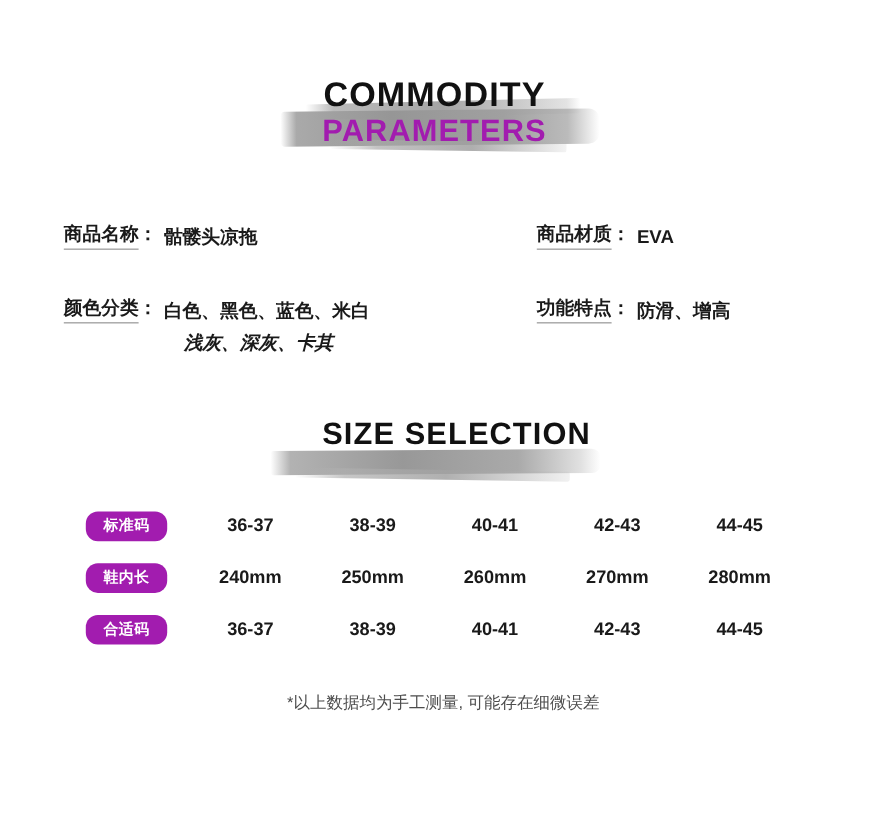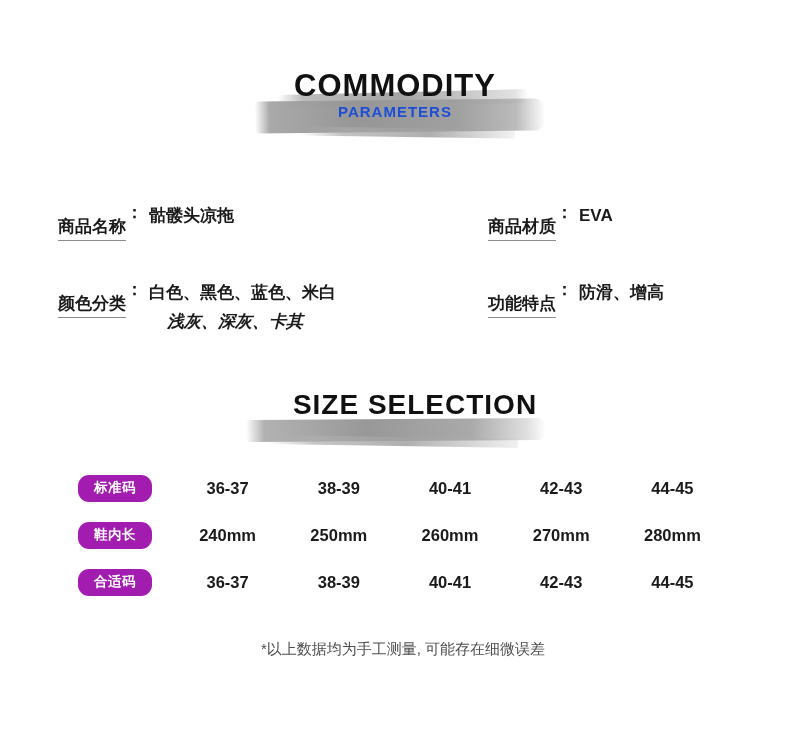--- a/index.html
+++ b/index.html
@@ -79,24 +79,24 @@
     font-weight: bold;
     letter-spacing: 1px;
     color: #111;
   }
   .title-sub {
     position: absolute;
     left: 0;
     top: 103px;
     width: 100%;
     text-align: center;
-    font-size: 15px;
+    font-size: 28px;
     font-weight: bold;
     letter-spacing: 1px;
-    color: #1d4ed8;
+    color: #a21caf;
   }
 
   
   .params {
     position: relative;
     margin-top: 42px;
     padding: 0 58px;
   }
   .param-row {
     display: flex;
@@ -109,21 +109,20 @@
   }
   .param-col.left { width: 430px; }
   .param-label {
     font-size: 17px;
     font-weight: bold;
     color: #1a1a1a;
     white-space: nowrap;
     border-bottom: 1.5px solid #8c8c8c;
     padding-bottom: 1px;
     line-height: 1.35;
-    margin-top: 14px;
   }
   .param-colon {
     font-size: 17px;
     font-weight: bold;
     margin: 0 2px 0 0;
     line-height: 1.35;
   }
   .param-value {
     font-size: 17px;
     font-weight: bold;

